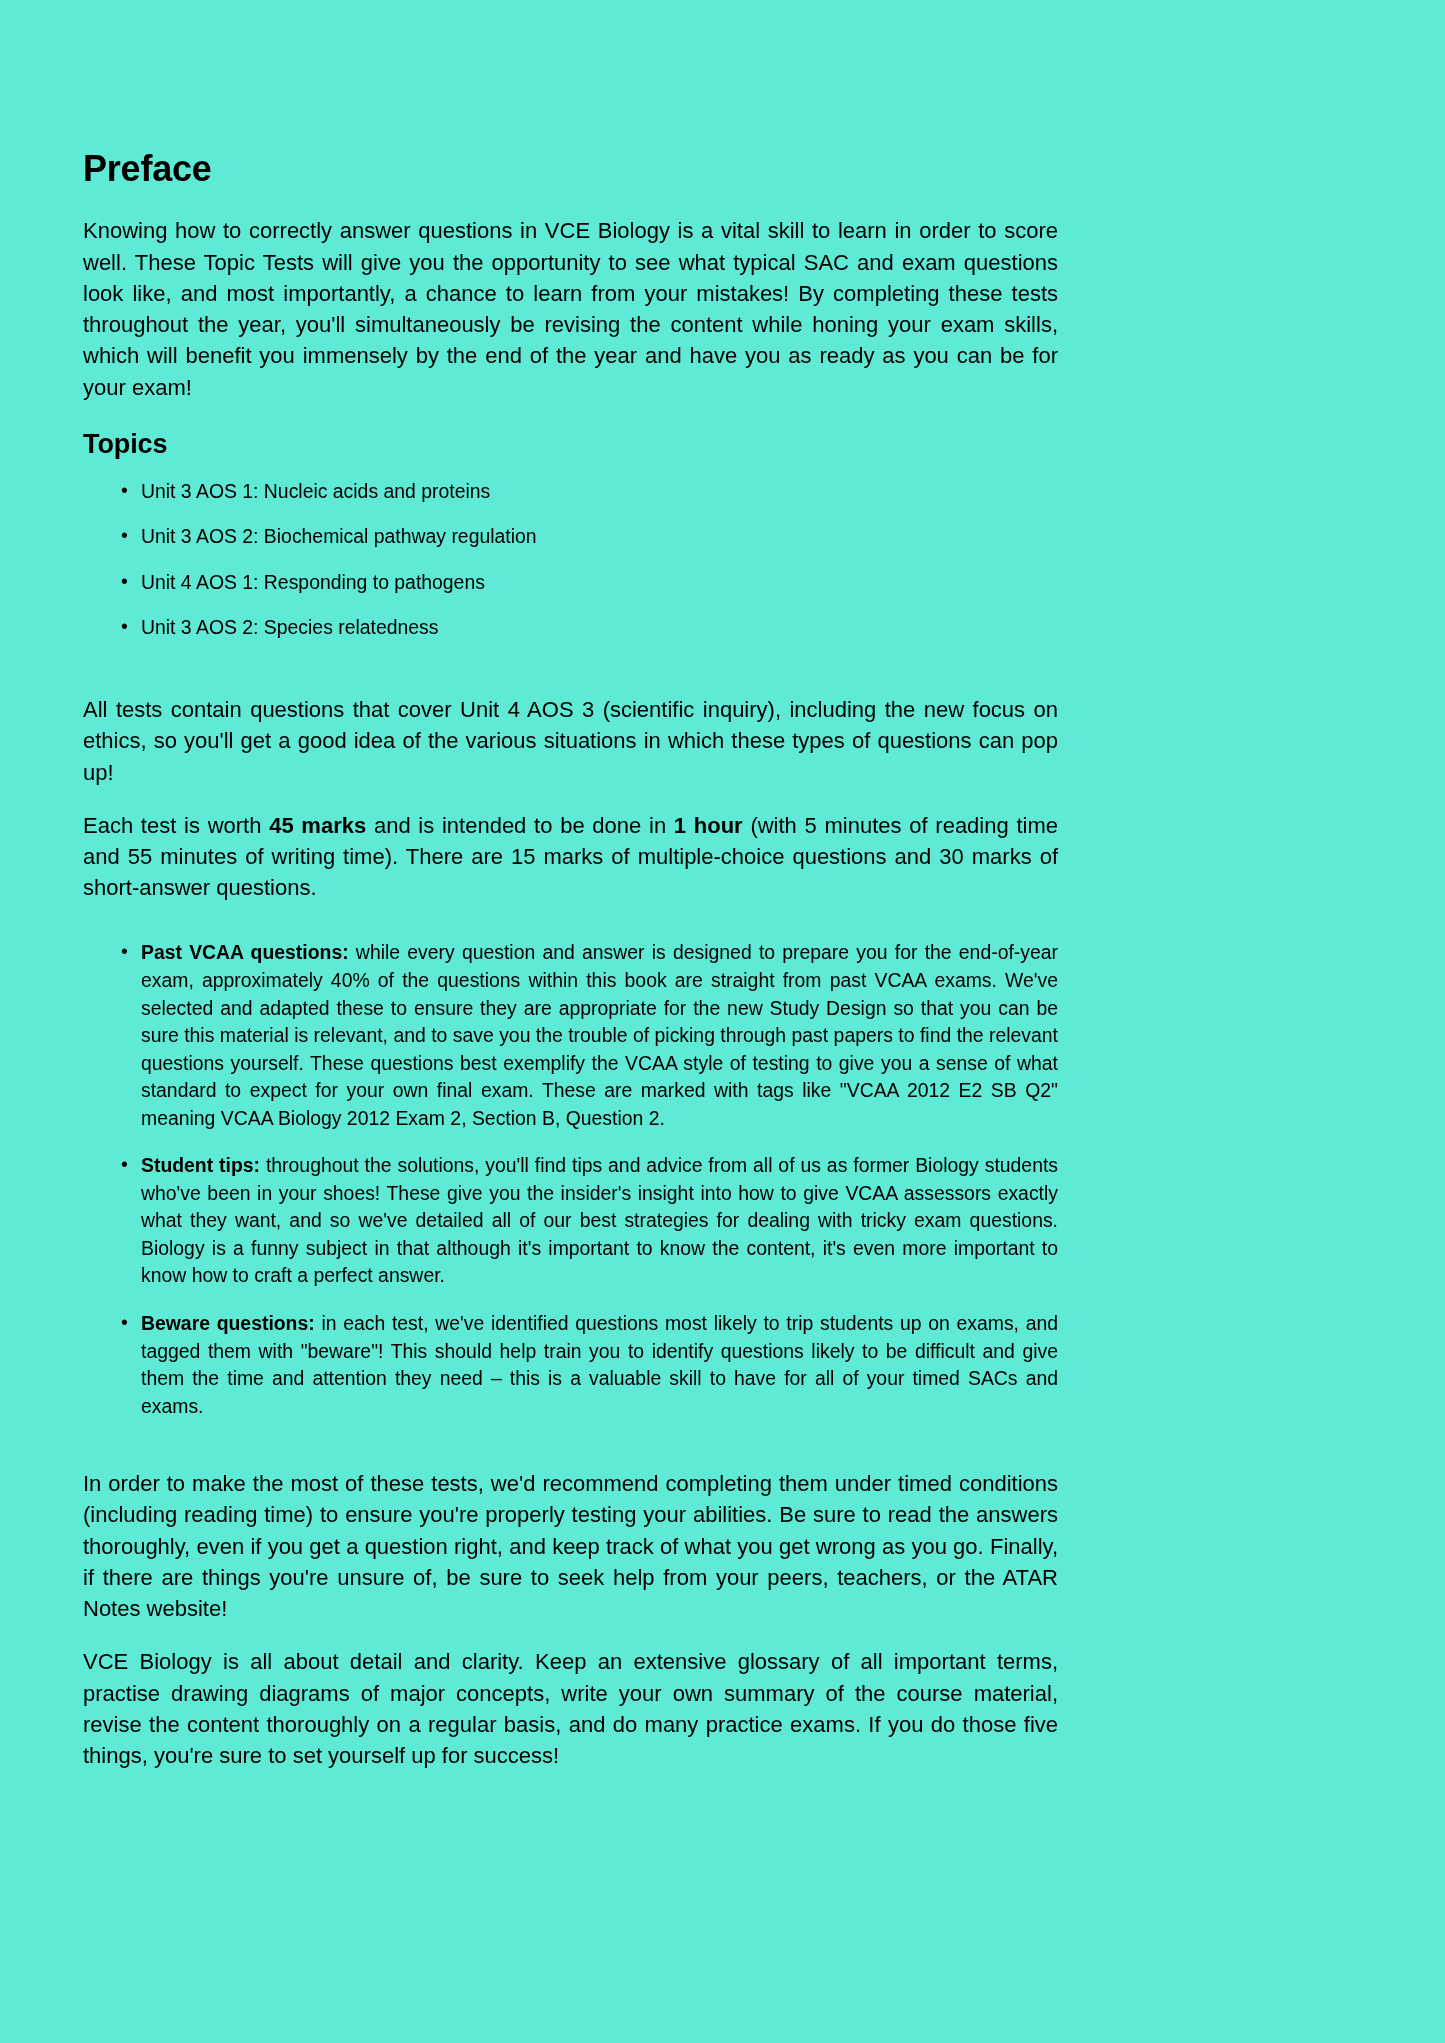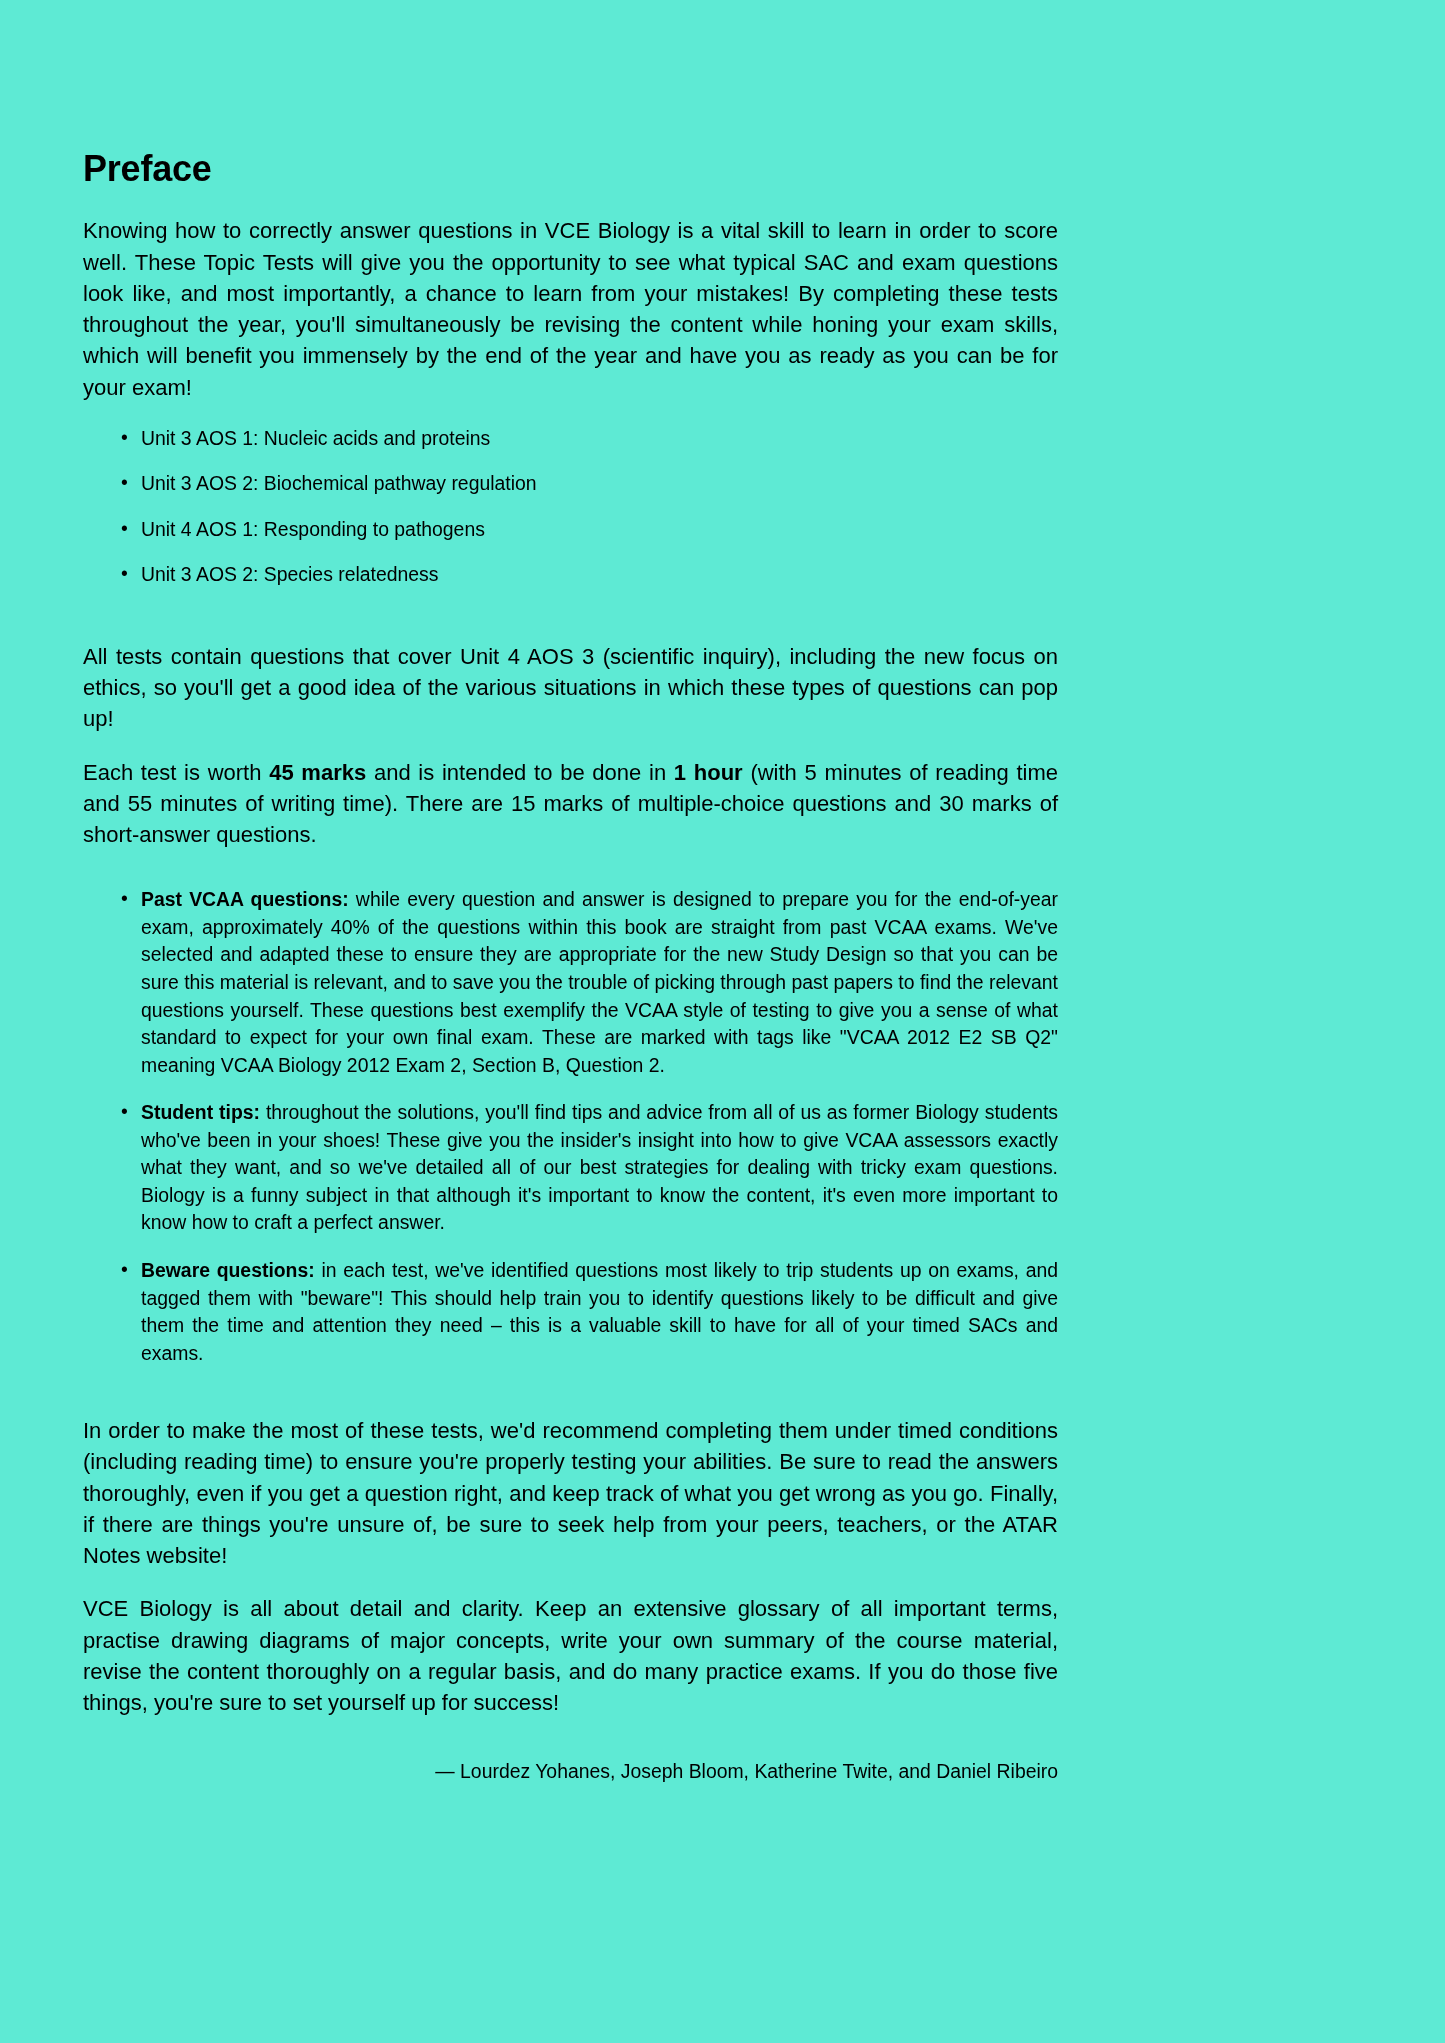--- a/index.html
+++ b/index.html
@@ -109,20 +109,21 @@
 <body>
 
 <div class="page">
   <div class="content">
 
     <h1 class="title">Preface</h1>
 
     <p class="body">Knowing how to correctly answer questions in VCE Biology is a vital skill to learn in order to score well. These Topic Tests will give you the opportunity to see what typical SAC and exam questions look like, and most importantly, a chance to learn from your mistakes! By completing these tests throughout the year, you'll simultaneously be revising the content while honing your exam skills, which will benefit you immensely by the end of the year and have you as ready as you can be for your exam!</p>
 
 
+    <h2 class="subtitle">Topics</h2>
 
     <ul class="topics">
       <li>
         <span class="bullet">•</span>
         <span>Unit 3 AOS 1: Nucleic acids and proteins</span>
       </li>
       <li>
         <span class="bullet">•</span>
         <span>Unit 3 AOS 2: Biochemical pathway regulation</span>
       </li>
@@ -159,16 +160,15 @@
         <span class="b">Beware questions:</span><span> in each test, we've identified questions most likely to trip students up on exams, and tagged them with "beware"! This should help train you to identify questions likely to be difficult and give them the time and attention they need – this is a valuable skill to have for all of your timed SACs and exams.</span>
       </li>
     </ul>
 
     <div class="spacer-md"></div>
 
     <p class="body">In order to make the most of these tests, we'd recommend completing them under timed conditions (including reading time) to ensure you're properly testing your abilities. Be sure to read the answers thoroughly, even if you get a question right, and keep track of what you get wrong as you go. Finally, if there are things you're unsure of, be sure to seek help from your peers, teachers, or the ATAR Notes website!</p>
 
     <p class="body">VCE Biology is all about detail and clarity. Keep an extensive glossary of all important terms, practise drawing diagrams of major concepts, write your own summary of the course material, revise the content thoroughly on a regular basis, and do many practice exams. If you do those five things, you're sure to set yourself up for success!</p>
 
-    <p class="signature">— Lourdez Yohanes, Joseph Bloom, Katherine Twite, and Daniel Ribeiro</p>
 
   </div>
 </div>
 
 </body></html>

